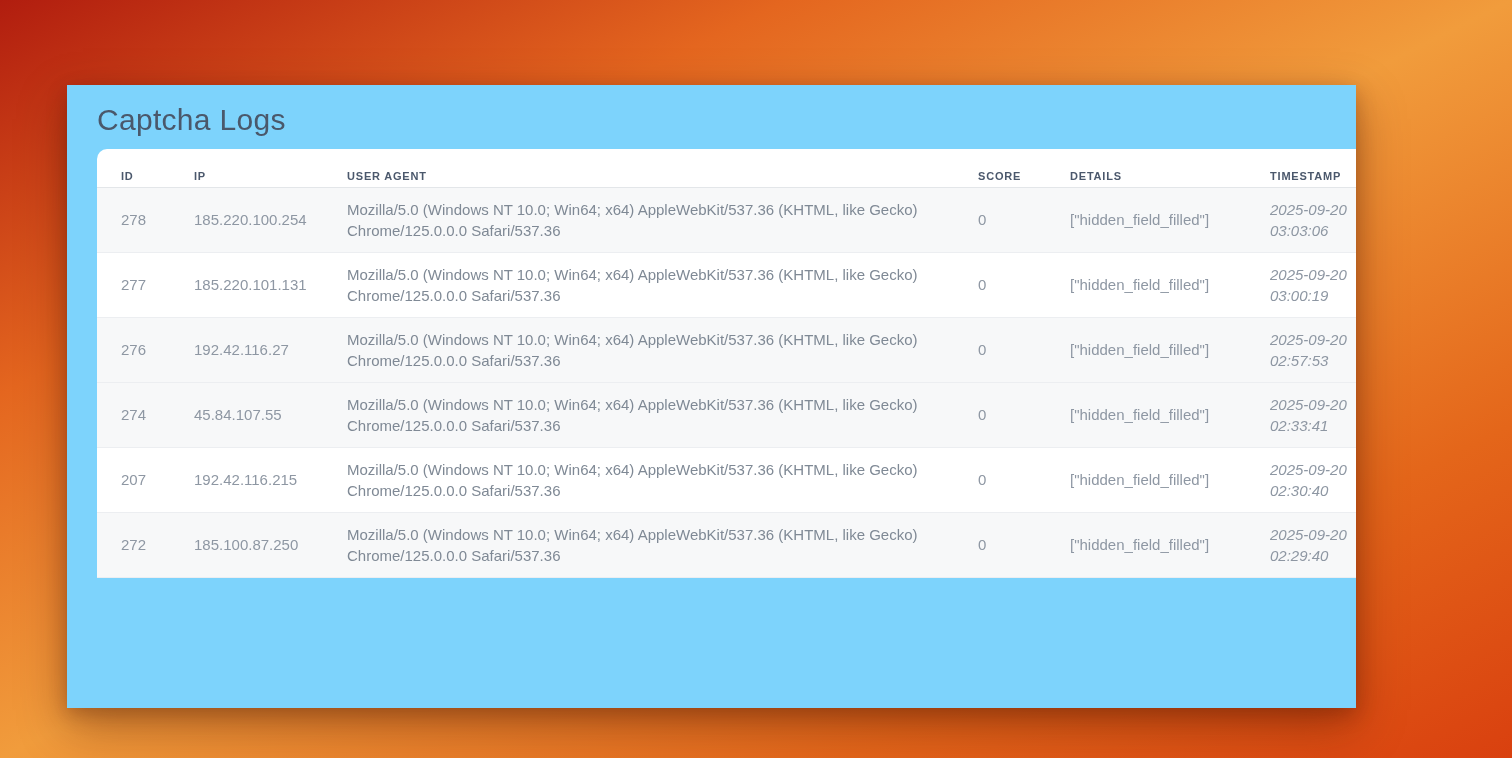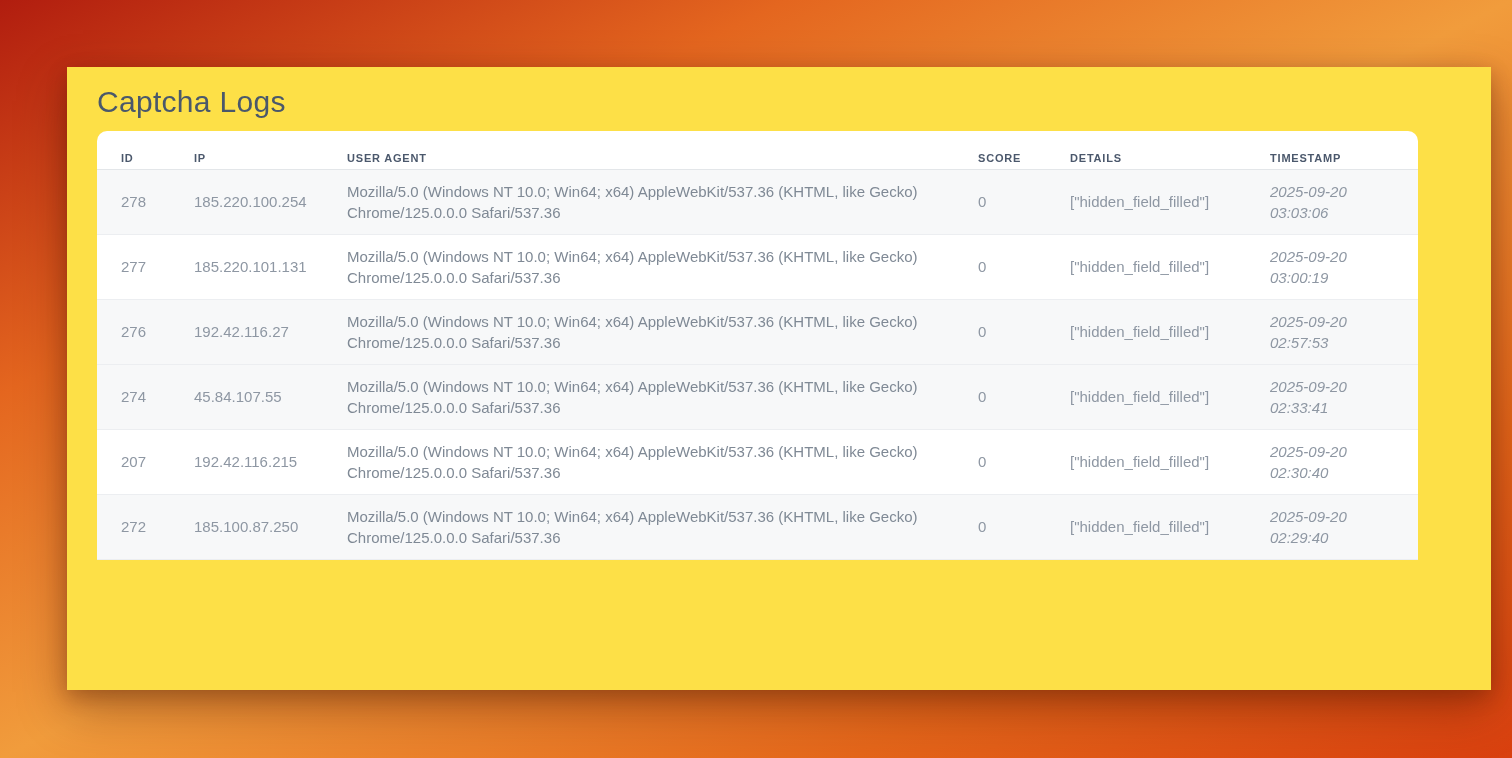--- a/index.html
+++ b/index.html
@@ -3,23 +3,23 @@
 <meta charset="utf-8">
 <style>
   * { margin: 0; padding: 0; box-sizing: border-box; }
   html, body { width: 1512px; height: 758px; overflow: hidden; }
   body {
     font-family: "Liberation Sans", "DejaVu Sans", sans-serif;
     background: linear-gradient(to bottom right, #b11d0f 0%, #e4661f 26%, #f19c3c 50%, #e4661a 78%, #d9400f 100%);
   }
   .panel {
     position: absolute;
-    left: 67px; top: 67px;
-    width: 1424px; height: 623px;
-    background: #fde047;
+    left: 67px; top: 85px;
+    width: 1289px; height: 623px;
+    background: #7dd3fc;
     box-shadow: 0 18px 45px rgba(70, 15, 0, 0.38), 0 6px 18px rgba(70, 15, 0, 0.25);
     overflow: hidden;
   }
   .page-title {
     margin: 14px 0 0 30px;
     height: 42px;
     line-height: 42px;
     font-size: 30px;
     font-weight: 500;
     letter-spacing: 0.3px;

